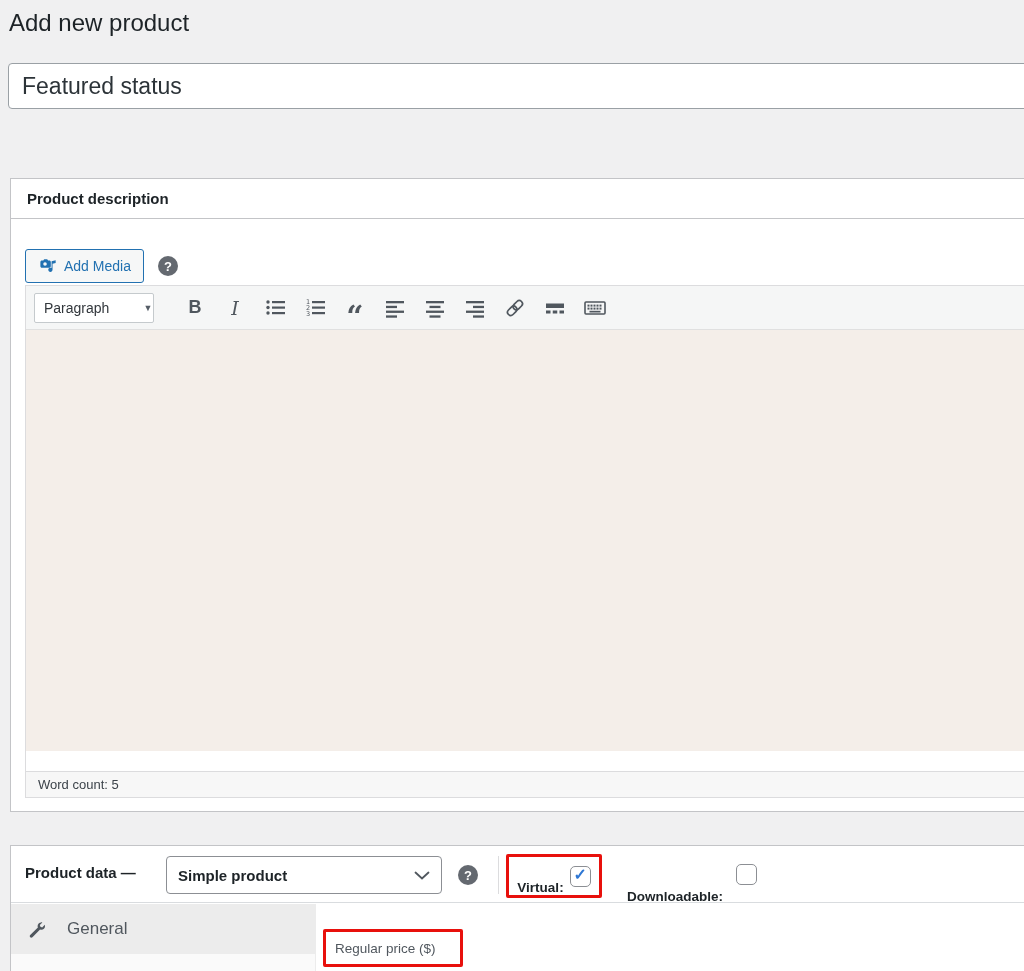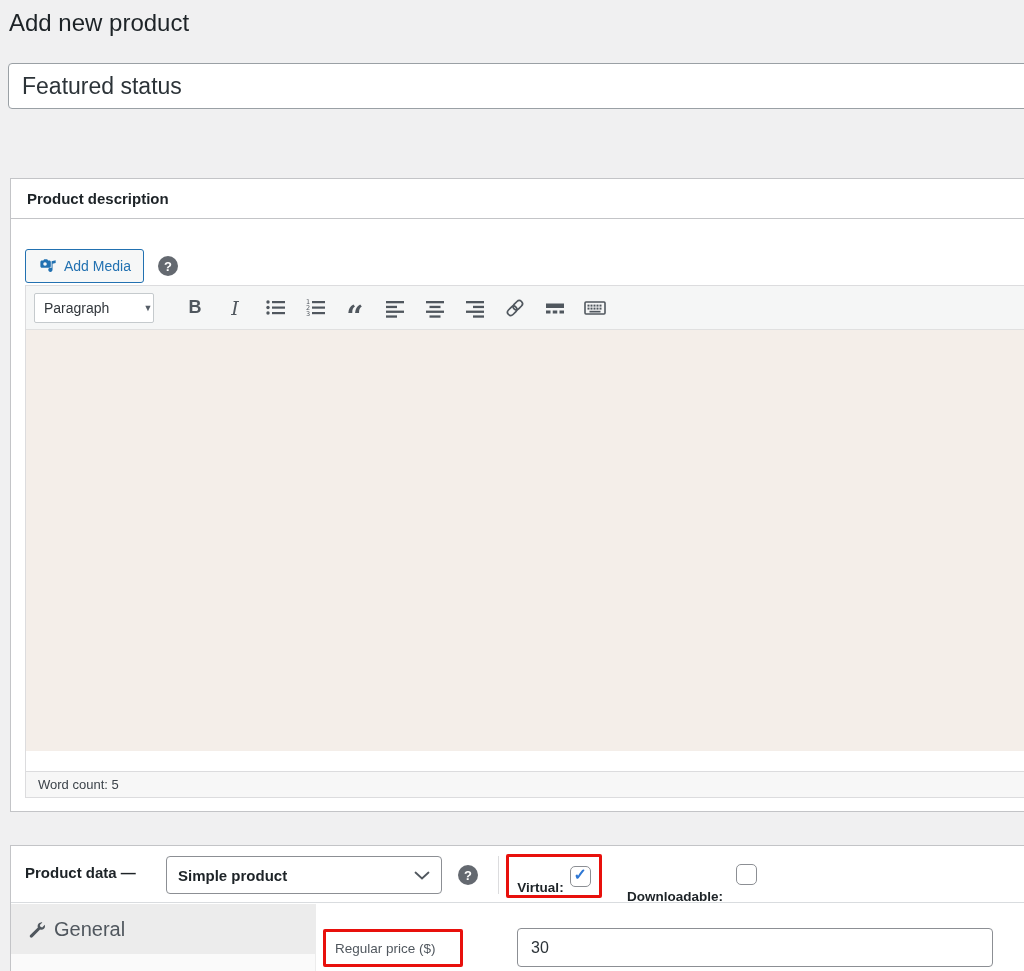--- a/index.html
+++ b/index.html
@@ -79,22 +79,22 @@
   .checkbox {
     width:21px; height:21px; background:#fff; border:1px solid #8c8f94; border-radius:5px;
     display:inline-flex; align-items:center; justify-content:center; cursor:pointer;
   }
   .checkbox .check { color:#2e77d4; font-size:16px; font-weight:bold; line-height:1; transform:translateY(-1px); }
   .dl-label { position:absolute; left:616px; top:21px; }
   .dl-checkbox { position:absolute; left:725px; top:18px; }
   .pd-body { position:absolute; left:0; right:0; top:58px; bottom:0; display:flex; }
   .pd-tabs { width:305px; background:#fafafa; border-right:1px solid #ececec; }
   .pd-tab {
-    height:50px; background:#ececec; display:flex; align-items:center; gap:9px;
-    padding-left:17px; font-size:20px; color:#50575e; cursor:pointer;
+    height:50px; background:#ececec; display:flex; align-items:center; gap:22px;
+    padding-left:17px; font-size:17px; color:#50575e; cursor:pointer;
   }
   .pd-content { position:relative; flex:1; background:#fff; }
   .price-label-box {
     position:absolute; left:7px; top:25px; width:140px; height:38px;
     display:flex; align-items:center; padding-left:9px;
     font-size:13.5px; color:#50575e;
   }
   .price-input {
     position:absolute; left:201px; top:24px; width:476px; height:39px;
     background:#fff; border:1px solid #8c8f94; border-radius:4px;
@@ -265,18 +265,17 @@
             </svg>
           </span>
           <span>General</span>
         </div>
       </div>
 
       <div class="pd-content">
         <span class="red-box price-label-box">
           <span>Regular price ($)</span>
         </span>
-        <input class="price-input" type="text" value="30" style="">
       </div>
     </div>
   </section>
 
 </div>
 
 </body></html>

